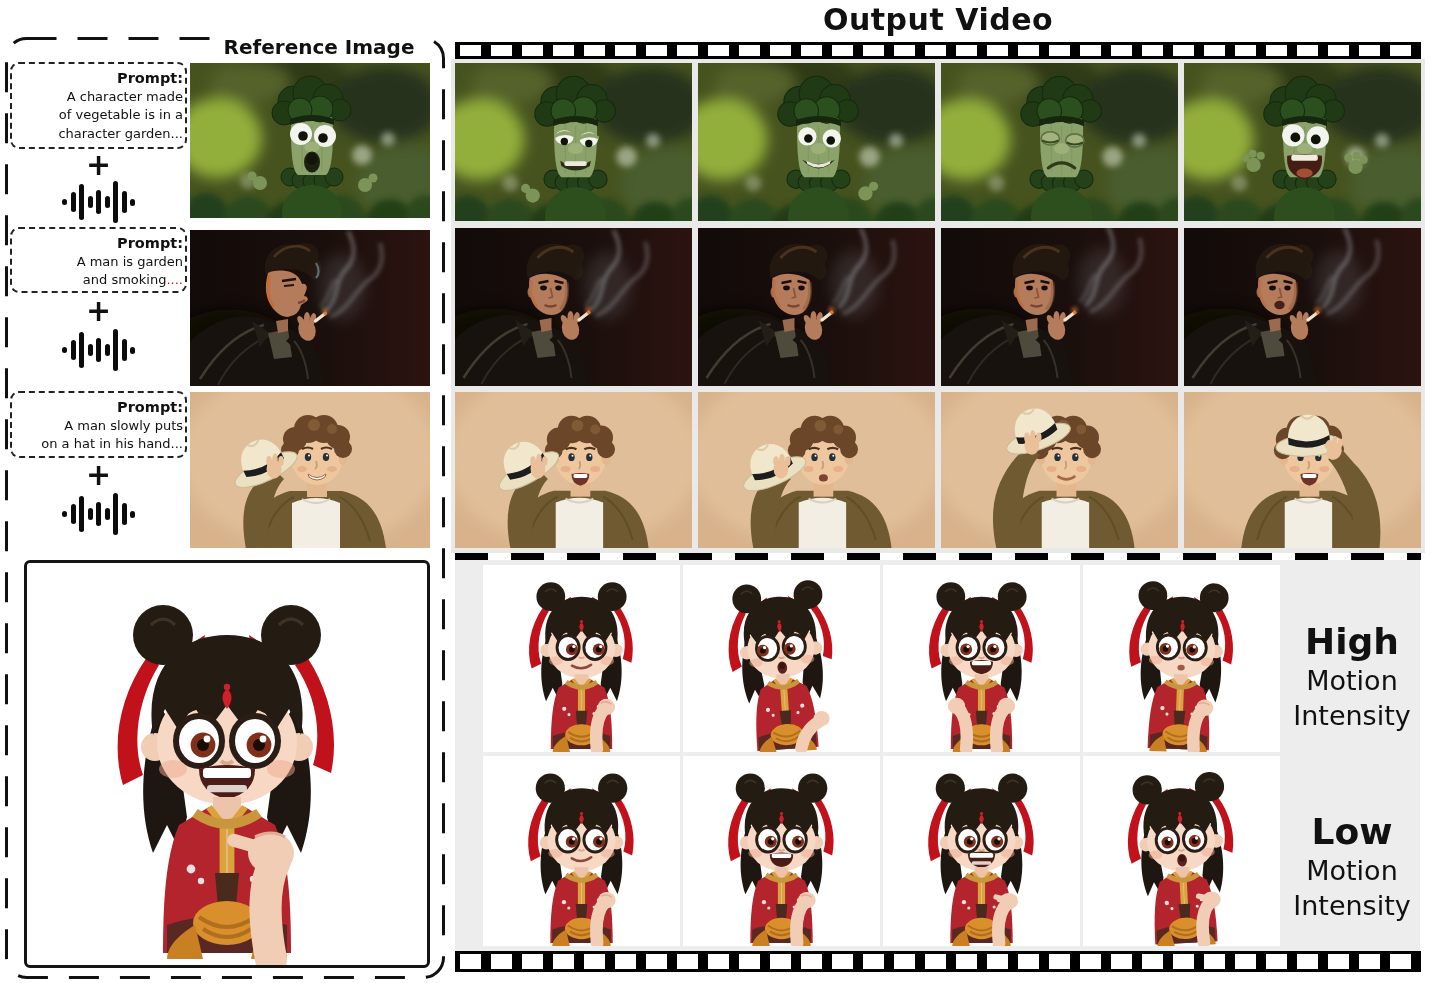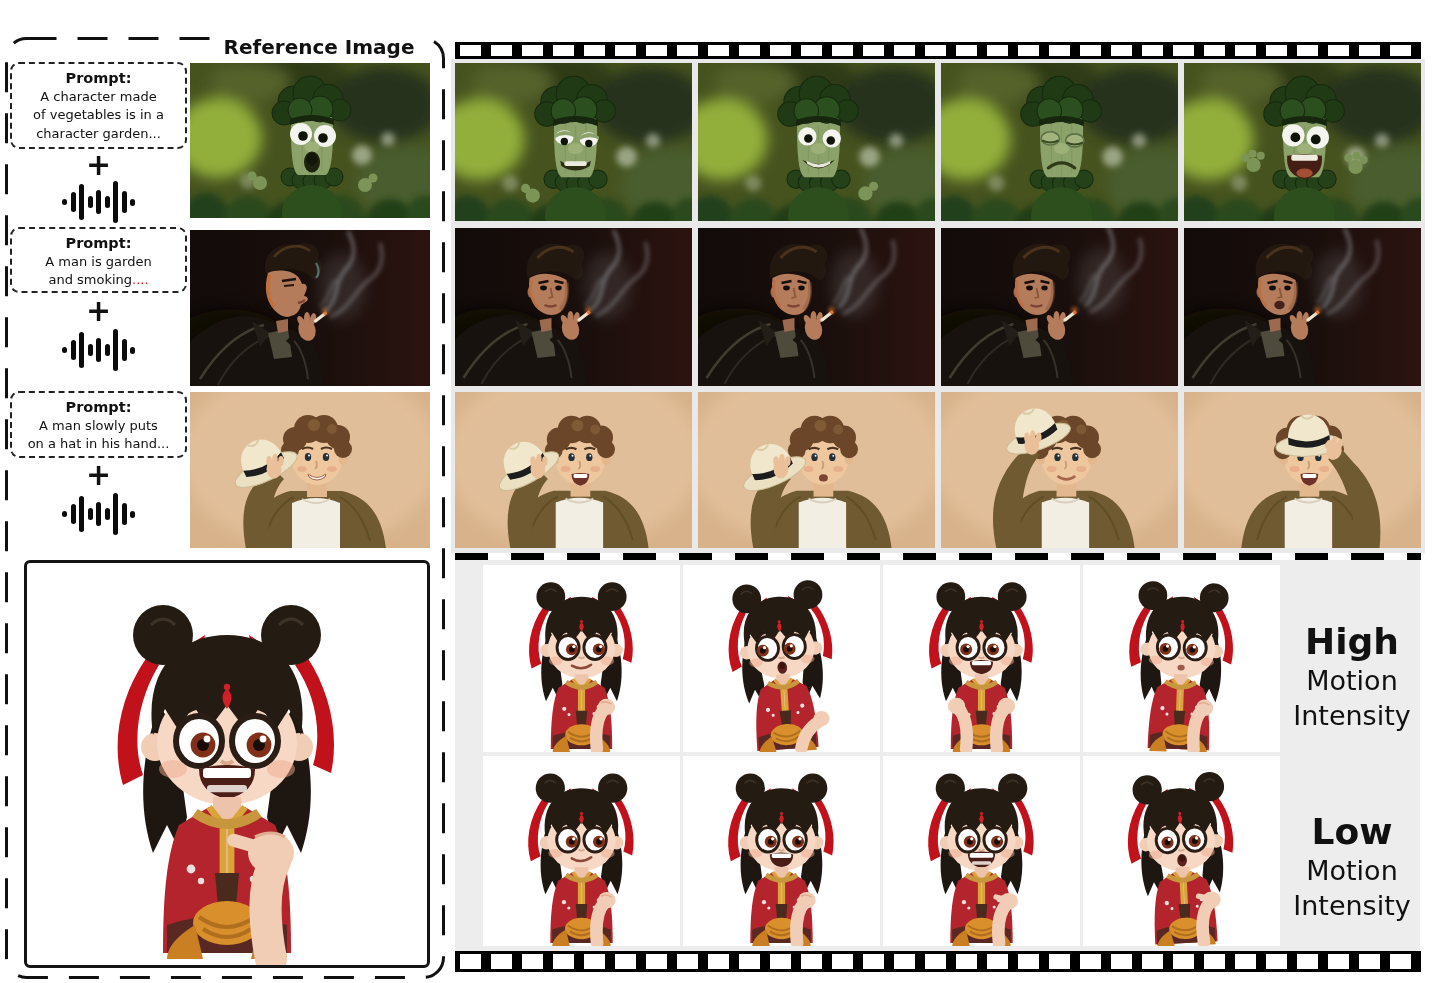--- a/index.html
+++ b/index.html
@@ -1,21 +1,21 @@
 <!DOCTYPE html>
 <html><head>
 <meta charset="utf-8">
 <style>
   html,body{margin:0;padding:0;background:#fff;}
   .stage{position:relative;width:1447px;height:983px;background:#fff;overflow:hidden;
          font-family:"DejaVu Sans", sans-serif;color:#111;}
   .abs{position:absolute;}
   .title{font-weight:700;font-size:30px;text-align:center;letter-spacing:.5px;}
   .ref-label{font-weight:700;font-size:20px;text-align:center;background:#fff;padding:0 6px;z-index:3;}
-  .prompt-box{border:2px dashed #222;border-radius:9px;background:#fff;text-align:center;
+  .prompt-box{border:2px dashed #222;border-radius:9px;background:#fff;text-align:right;
               padding:5px 2px;box-sizing:border-box;z-index:2;}
   .prompt-label{font-weight:700;font-size:14.5px;line-height:1.3;}
   .prompt-line{font-size:13px;line-height:1.42;white-space:nowrap;}
   .red{color:#d31b1b;}
   .plus{font-size:30px;font-weight:700;text-align:center;line-height:32px;}
   .wave{display:flex;align-items:center;justify-content:center;gap:3.5px;}
   .wave span{display:block;width:5px;border-radius:3px;background:#0b0b0b;}
   .frame{position:absolute;overflow:hidden;background:#444;}
   .frame svg{display:block;width:100%;height:100%;}
   .tile{position:absolute;overflow:hidden;background:#fff;}
@@ -42,21 +42,21 @@
 
   <svg class="panel-border" style="left:4px;top:36px;" width="442" height="944">
     <rect x="2.5" y="2.5" width="437" height="939" rx="20" fill="none" stroke="#111" stroke-width="3" stroke-dasharray="30 21"></rect>
   </svg>
 
   <div class="abs ref-label" style="left:213px;top:35px;width:200px;">Reference Image</div>
 
   <div class="abs prompt-box" style="left:10px;top:62px;width:177px;height:87px;">
     <div class="prompt-label">Prompt:</div>
     <div class="prompt-line">A character made</div>
-    <div class="prompt-line">of vegetables is in a</div>
+    <div class="prompt-line">of vegetable is in a</div>
     <div class="prompt-line">character garden...</div>
   </div>
   <div class="abs plus" style="left:10px;top:149px;width:177px;">+</div>
   <div class="abs wave" style="left:10px;top:180px;width:177px;height:44px;">
     <span style="height:6px"></span>
       <span style="height:20px"></span>
       <span style="height:36px"></span>
       <span style="height:12px"></span>
       <span style="height:24px"></span>
       <span style="height:12px"></span>
@@ -328,20 +328,21 @@
           <path d="M84 178 C 74 184 70 190 70 195 L 88 195 Z" fill="#c97f22"></path>
           <path d="M116 178 C 126 184 130 190 130 195 L 112 195 Z" fill="#c97f22"></path>
           <path d="M122 195 C 118 174 118 158 124 146" stroke="#f2cdb6" stroke-width="16" fill="none" stroke-linecap="round"></path>
           <ellipse cx="122" cy="142" rx="11.5" ry="10.5" fill="#f2cdb6"></ellipse>
           <rect x="100" y="134" width="19" height="6.5" rx="3.2" fill="#f2cdb6" transform="rotate(16 109 137)"></rect>
           <path d="M114 134 Q122 130 129 134" stroke="#dfae92" stroke-width="1.6" fill="none"></path>
         </g>
       </svg>
     </div>
 
+  <div class="abs title" style="left:455px;top:2px;width:966px;">Output Video</div>
 
   <div class="filmstrip" style="left:455px;top:42px;width:966px;height:17px;"></div>
 
   <div class="frames-bg" style="left:451px;top:59px;width:974px;height:494px;"></div>
 
   <div class="frame" style="left:455px;top:63px;width:237px;height:158px;">
       <svg xmlns="http://www.w3.org/2000/svg" viewBox="0 0 240 155" preserveAspectRatio="xMidYMid slice">
         <defs>
           <filter id="vb84" x="-50%" y="-50%" width="200%" height="200%">
             <feGaussianBlur stdDeviation="7"></feGaussianBlur>

